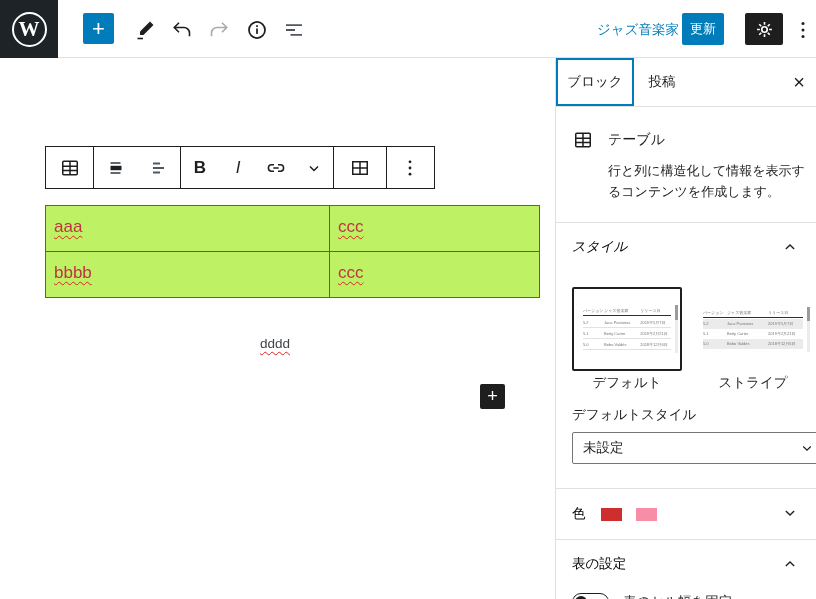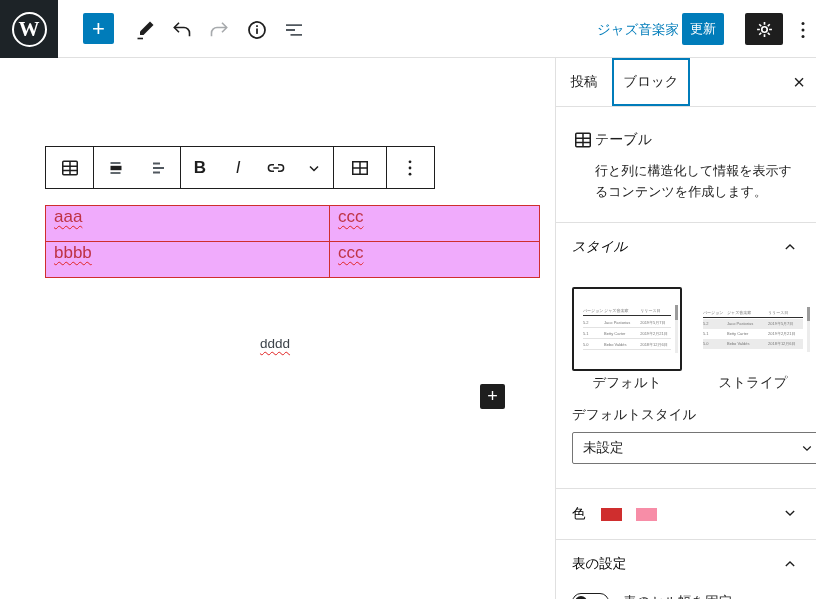--- a/index.html
+++ b/index.html
@@ -30,37 +30,37 @@
   .block-toolbar{position:absolute;left:45px;top:88px;width:390px;height:43px;border:1px solid #1e1e1e;background:#fff;display:flex;box-sizing:border-box;}
   .tb-group{display:flex;height:100%;border-right:1px solid #1e1e1e;}
   .tb-group:last-child{border-right:none;}
   .tb-btn{height:100%;display:flex;align-items:center;justify-content:center;background:none;border:none;padding:0;}
   .w48{width:47px}.w43{width:43px}.w38{width:38px}.w52{width:52px}.w46{width:46px}
   .fmt-b{font-size:17px;font-weight:bold;color:#1e1e1e;}
   .fmt-i{font-size:17px;font-style:italic;font-weight:500;color:#1e1e1e;}
 
   
   .wp-table{position:absolute;left:45px;top:147px;width:460px;border-collapse:collapse;table-layout:fixed;}
-  .wp-table td{border:1px solid #cf2e2e;background:#f0abfc;color:#bf3345;font-size:17px;
-    padding:1px 8px 14px 8px;vertical-align:top;}
+  .wp-table td{border:1px solid #cf2e2e;background:#bef264;color:#bf3345;font-size:17px;
+    padding:11px 8px 14px 8px;vertical-align:top;}
   .col1{width:267px;} .col2{width:193px;}
   .wavy{text-decoration:underline;text-decoration-style:wavy;text-decoration-color:#e02222;text-decoration-thickness:1px;text-underline-offset:3px;}
   .table-caption{position:absolute;left:45px;top:278px;width:460px;text-align:center;font-size:13.5px;color:#3c434a;}
   .appender-btn{position:absolute;left:480px;top:326px;width:25px;height:25px;background:#1e1e1e;color:#fff;border:none;border-radius:2px;
     font-size:18px;line-height:23px;padding:0;text-align:center;}
 
   
   .sidebar{position:absolute;left:555px;top:58px;width:261px;height:541px;background:#fff;border-left:1px solid #e0e0e0;box-sizing:border-box;}
   .sb-tabs{position:relative;height:48px;border-bottom:1px solid #e0e0e0;display:flex;align-items:stretch;}
   .sb-tab{display:flex;align-items:center;justify-content:center;font-size:13.5px;background:none;border:none;color:#1e1e1e;padding:0;}
   .tab-post{width:56px;}
   .tab-block{width:78px;border:2px solid #007cba;box-sizing:border-box;}
   .close-btn{position:absolute;right:4px;top:11px;width:26px;height:26px;background:none;border:none;font-size:20px;line-height:24px;color:#1e1e1e;padding:0;}
 
-  .block-card{display:flex;padding:21px 16px 0 15px;}
+  .block-card{display:flex;gap:13px;padding:21px 16px 0 15px;}
   .block-card-title{font-size:14px;margin-top:3px;}
   .block-card-desc{font-size:13px;line-height:21px;margin-top:11px;color:#1e1e1e;width:198px;}
 
   .panel{border-top:1px solid #e0e0e0;}
   .panel-styles{margin-top:20px;}
   .panel-header{height:47px;display:flex;align-items:center;justify-content:space-between;padding:0 16px;font-size:13.5px;font-weight:500;}
   .panel-header .chev{display:flex;}
 
   .style-grid{display:flex;gap:16px;padding:17px 16px 0 16px;}
   .style-item{width:110px;}
@@ -237,22 +237,22 @@
   </div>
 
   <button class="appender-btn">
     <span>+</span>
   </button>
 </main>
 
 <aside class="sidebar">
 
   <div class="sb-tabs">
+    <button class="sb-tab tab-block">ブロック</button>
     <button class="sb-tab tab-post">投稿</button>
-    <button class="sb-tab tab-block">ブロック</button>
     <button class="close-btn">
       <span>×</span>
     </button>
   </div>
 
   <div class="block-card">
     <svg width="24" height="24" viewBox="0 0 24 24" style="flex:none;">
       <rect x="4.75" y="5.25" width="14.5" height="13.5" rx="1" stroke="#1e1e1e" stroke-width="1.5" fill="none"></rect>
       <path d="M12 5.5v13M4.75 10.2h14.5M4.75 14.4h14.5" stroke="#1e1e1e" stroke-width="1.5" fill="none"></path>
     </svg>

